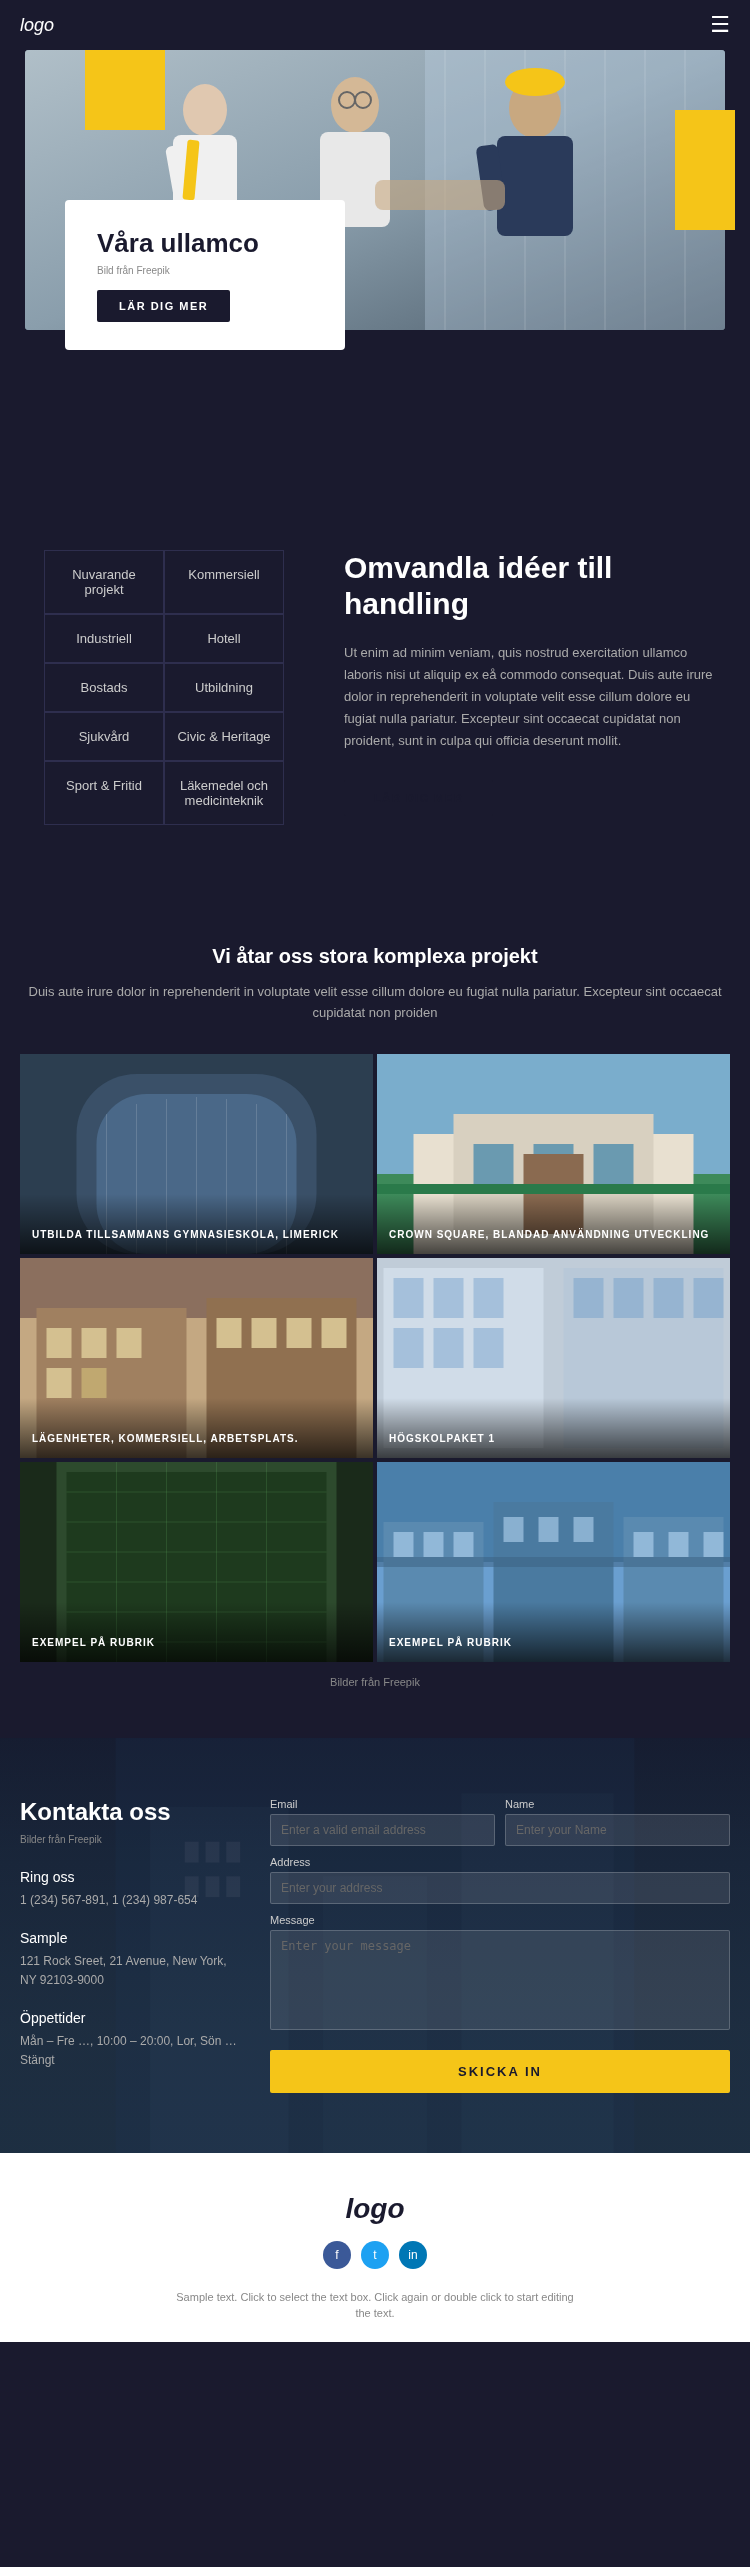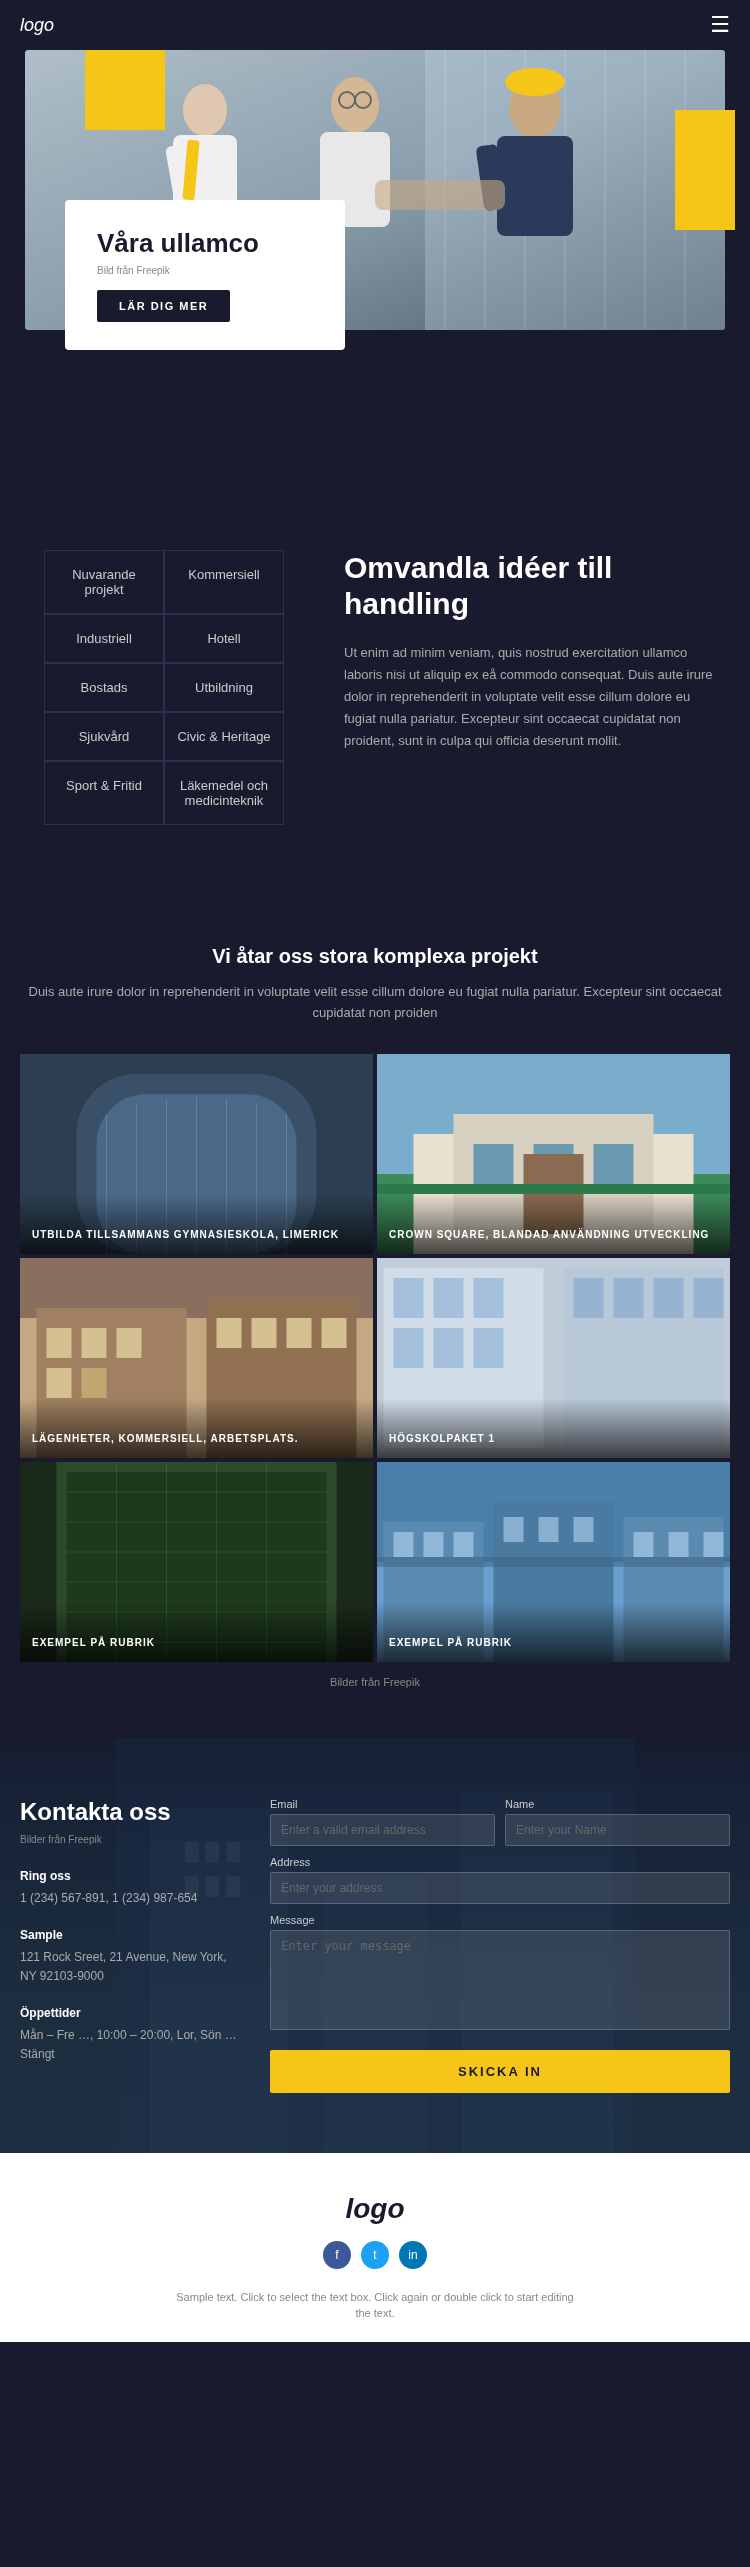--- a/index.html
+++ b/index.html
@@ -251,22 +251,22 @@
     }
     .contact-credit {
       font-size: 10px;
       color: #888;
       margin-bottom: 24px;
     }
     .contact-info-block {
       margin-bottom: 20px;
     }
     .contact-info-block h4 {
-      font-size: 12px;
-      font-weight: 700;
+      font-size: 14px;
+      font-weight: 400;
       color: #fff;
       margin-bottom: 6px;
     }
     .contact-info-block p {
       font-size: 12px;
       color: #aaa;
       line-height: 1.6;
     }
     .contact-right {
       flex: 1;

